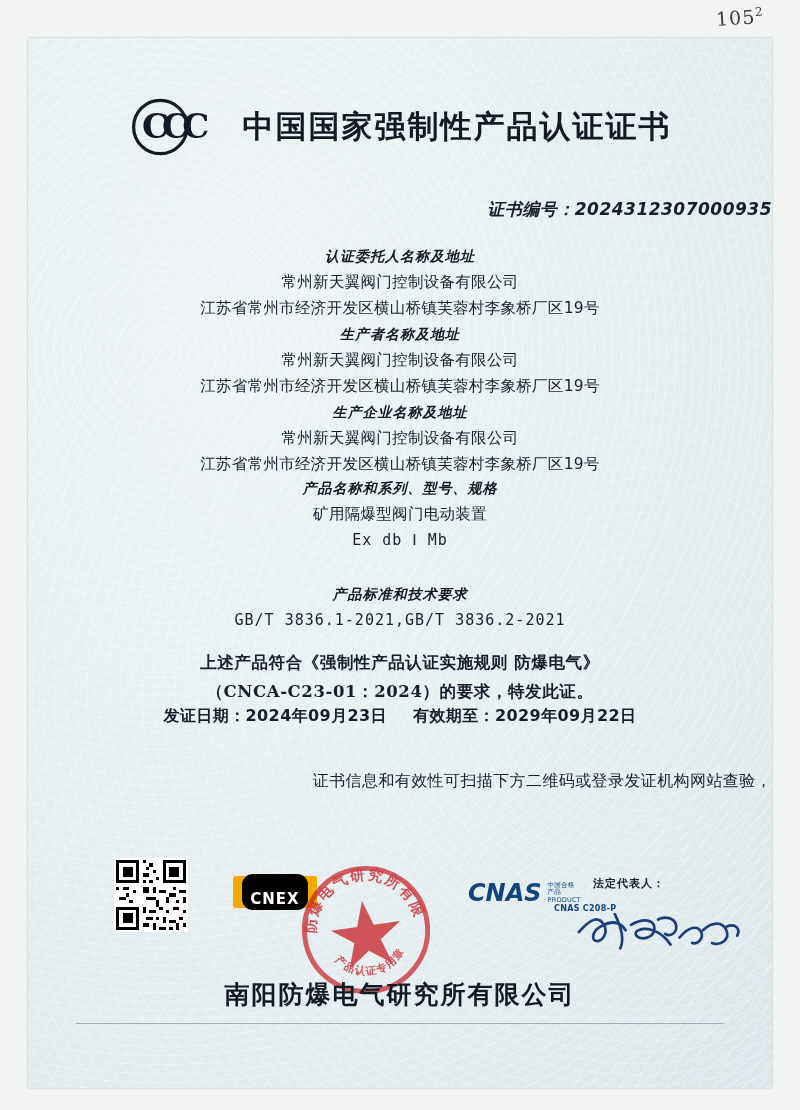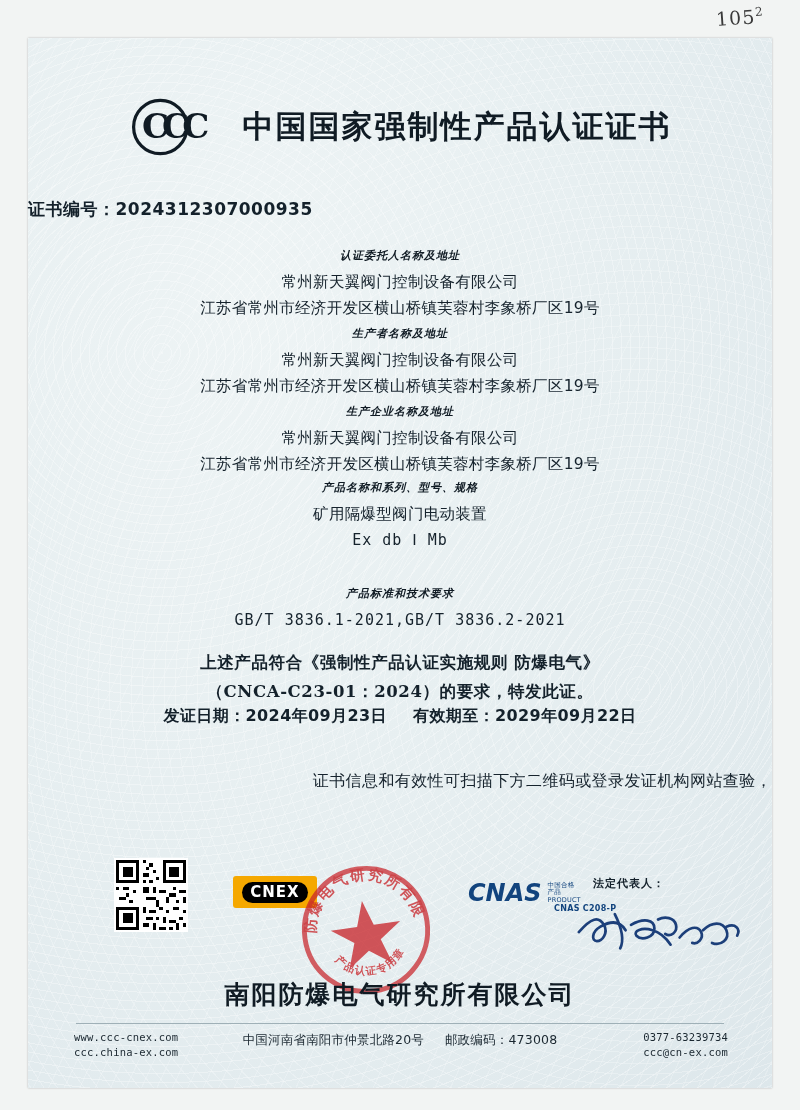--- a/index.html
+++ b/index.html
@@ -82,36 +82,37 @@
     font-weight: bold;
     letter-spacing: 2px;
     color: #101b24;
     white-space: nowrap;
   }
 
   
   .cert-no {
     position: absolute;
     left: 0; top: 160px; width: 744px;
-    text-align: left;
+    text-align: right;
     font-family: "DejaVu Sans", sans-serif;
     font-weight: bold;
     font-size: 17px;
     letter-spacing: .5px;
+    font-style: italic;
   }
   .block {
     position: absolute;
     left: 0; width: 744px;
     text-align: center;
   }
   .lbl {
     font-family: "DejaVu Serif", serif;
     font-weight: bold;
     font-style: italic;
-    font-size: 11px;
+    font-size: 14px;
     letter-spacing: 1px;
     line-height: 26px;
     color: #101b24;
   }
   .val {
     font-family: "DejaVu Sans", sans-serif;
     font-size: 15.5px;
     line-height: 26px;
     letter-spacing: .3px;
     color: #15222c;
@@ -181,21 +182,21 @@
     align-items: center;
     justify-content: center;
   }
   .cnex .badge {
     background: #000;
     color: #fff;
     font-family: "DejaVu Sans", sans-serif;
     font-weight: bold;
     font-size: 15px;
     letter-spacing: 1px;
-    padding: 1px 8px 2px 8px;
+    padding: 16px 8px 2px 8px;
     border-radius: 11px;
   }
 
   
   .seal {
     position: absolute;
     left: 268px; top: 12px;
     width: 140px; height: 140px;
     transform: rotate(-8deg);
     opacity: .85;
@@ -475,31 +476,16 @@
             <path d="M150,32 C160,22 172,22 176,32 C180,42 170,50 160,46"></path>
             <path d="M176,28 C186,24 192,30 188,38"></path>
           </g>
         </svg>
       </div>
 
       <div class="issuer">南阳防爆电气研究所有限公司</div>
 
       <div class="footer-sep"></div>
 
-      <div class="footer">
-        <div class="left">
-          <div>www.ccc-cnex.com</div>
-          <div>ccc.china-ex.com</div>
-        </div>
-        <div class="center">
-          <span>中国河南省南阳市仲景北路20号</span>
-          &nbsp;&nbsp;&nbsp;
-          <span>邮政编码：</span><span>473008</span>
-        </div>
-        <div class="right">
-          <div>0377-63239734</div>
-          <div>ccc@cn-ex.com</div>
-        </div>
-      </div>
 
     </div>
   </div>
 </div>
 
 </body></html>

